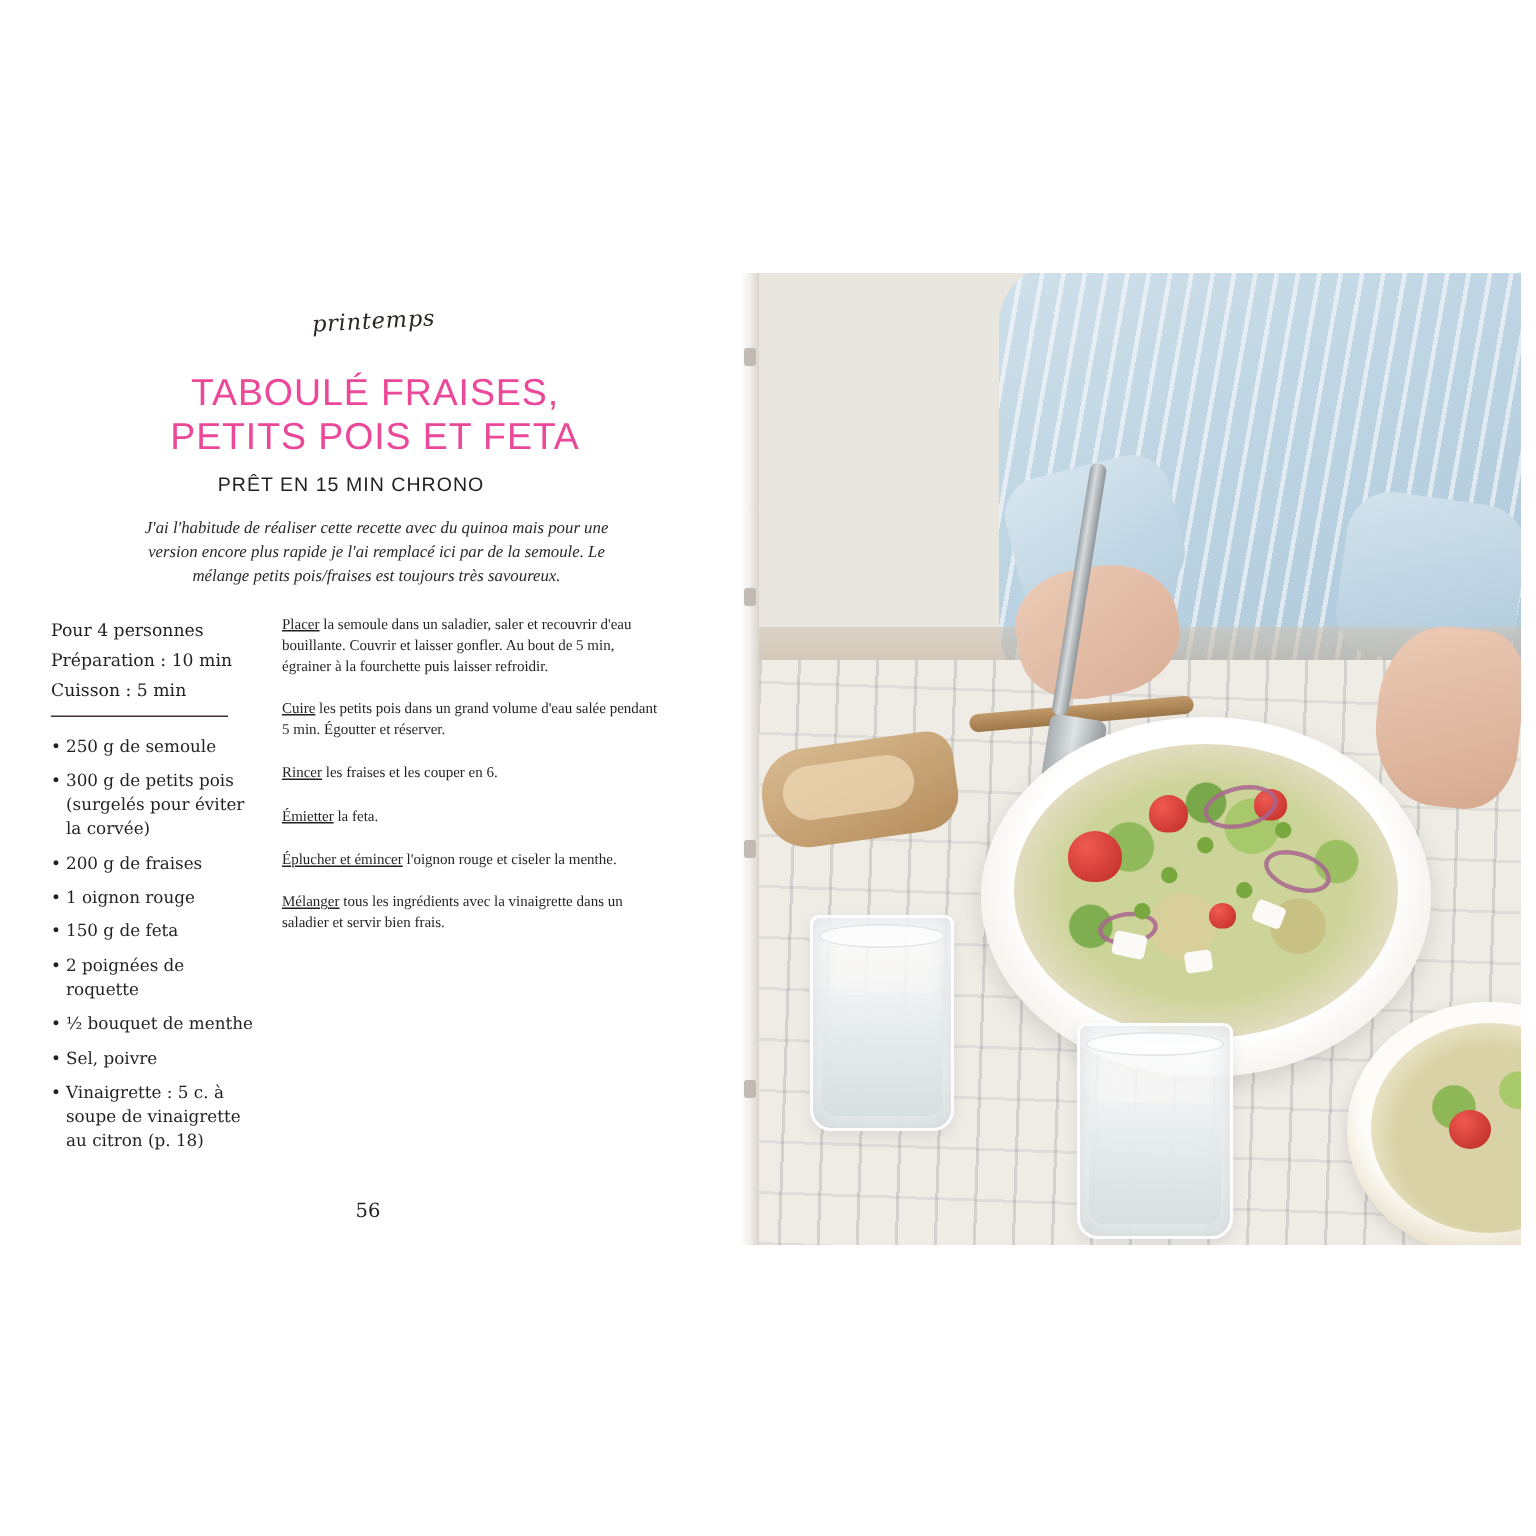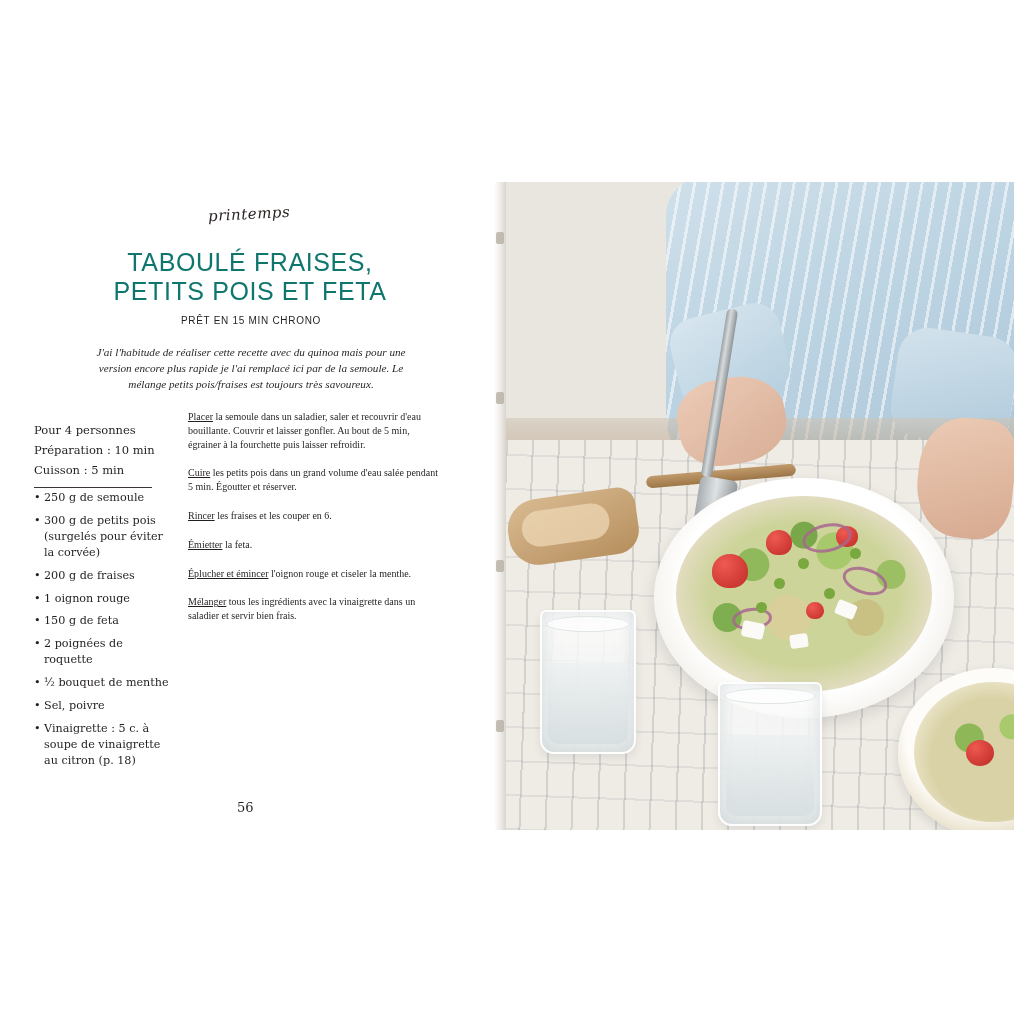--- a/index.html
+++ b/index.html
@@ -47,32 +47,32 @@
   .recipe-title {
     position: absolute;
     left: 100px;
     top: 248px;
     width: 300px;
     text-align: center;
     font-family: "Liberation Sans", sans-serif;
     font-size: 25px;
     line-height: 1.16;
     letter-spacing: 0.6px;
-    color: #0f766e;
+    color: #ec4899;
   }
   .recipe-title .line2 { display: block; }
 
   .subtitle {
     position: absolute;
-    left: 101px;
+    left: 84px;
     top: 315px;
     width: 300px;
     text-align: center;
     font-family: "Liberation Sans", sans-serif;
-    font-size: 10px;
+    font-size: 13px;
     letter-spacing: 0.7px;
     color: #231f20;
   }
 
   .intro {
     position: absolute;
     left: 82px;
     top: 345px;
     width: 338px;
     text-align: center;
@@ -85,21 +85,20 @@
   
   .meta-block {
     position: absolute;
     left: 34px;
     top: 410px;
     width: 130px;
     font-family: "DejaVu Serif", serif;
     font-size: 11.5px;
     line-height: 1.75;
     color: #231f20;
-    margin-top: 10px;
   }
   .meta-block .rule {
     margin-top: 7px;
     border-bottom: 1px solid #3a3533;
     width: 118px;
     height: 0;
   }
 
   .ingredients {
     position: absolute;

